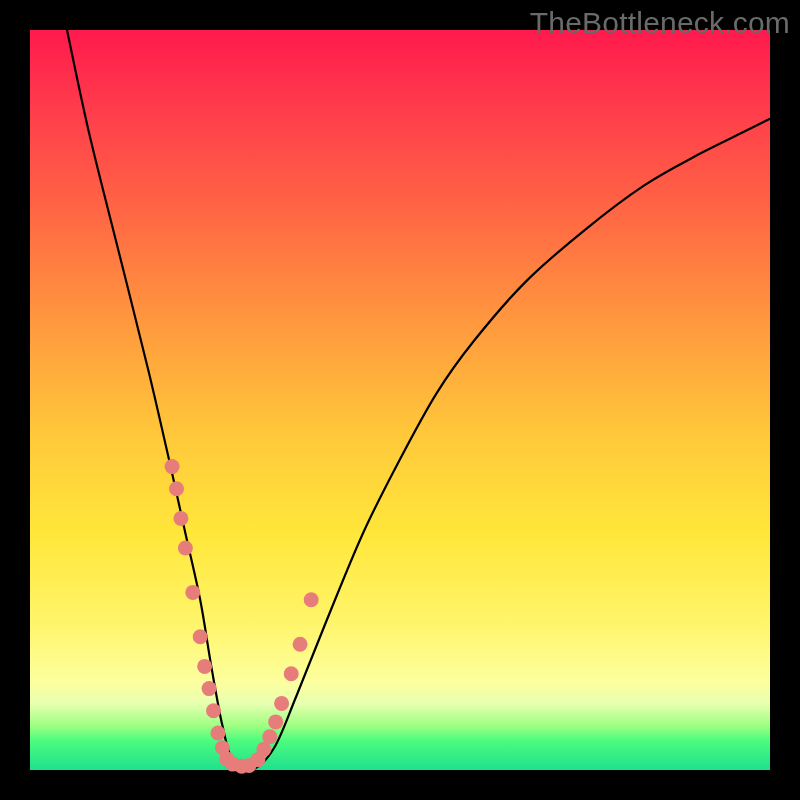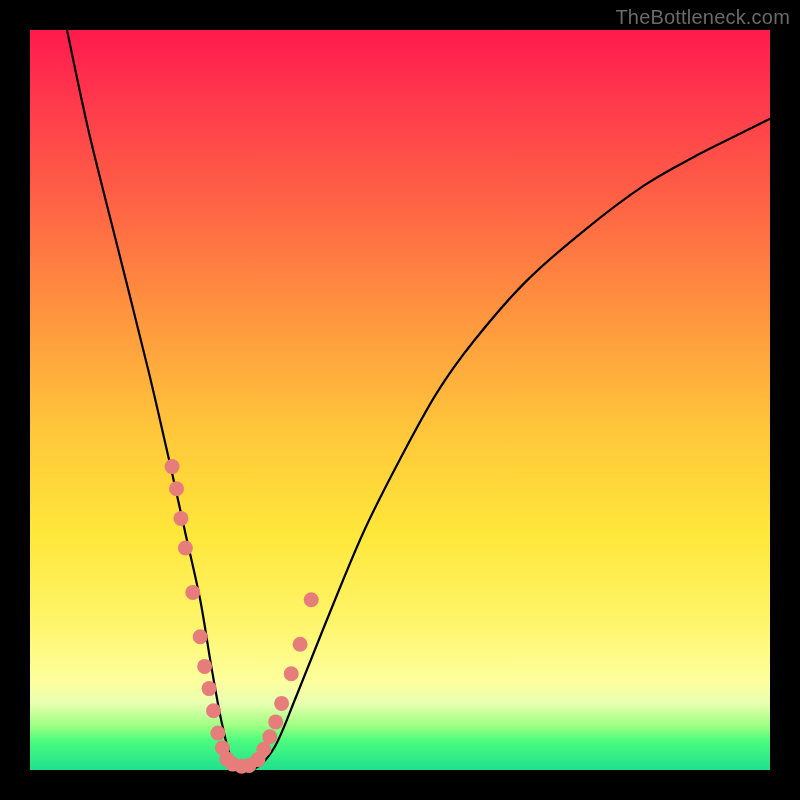--- a/index.html
+++ b/index.html
@@ -37,21 +37,21 @@
       #e8ffb0 91%,
       #9fff82 94%,
       #4dfc7e 96%,
       #1ee08e 100%
     );
   }
   .watermark {
     position: absolute;
     top: 6px;
     right: 10px;
-    font-size: 20px;
+    font-size: 30px;
     font-weight: 500;
     color: #6a6a6a;
     letter-spacing: 0.2px;
   }
   svg.curve {
     position: absolute;
     left: 0; top: 0;
     width: 740px; height: 740px;
     overflow: visible;
   }

